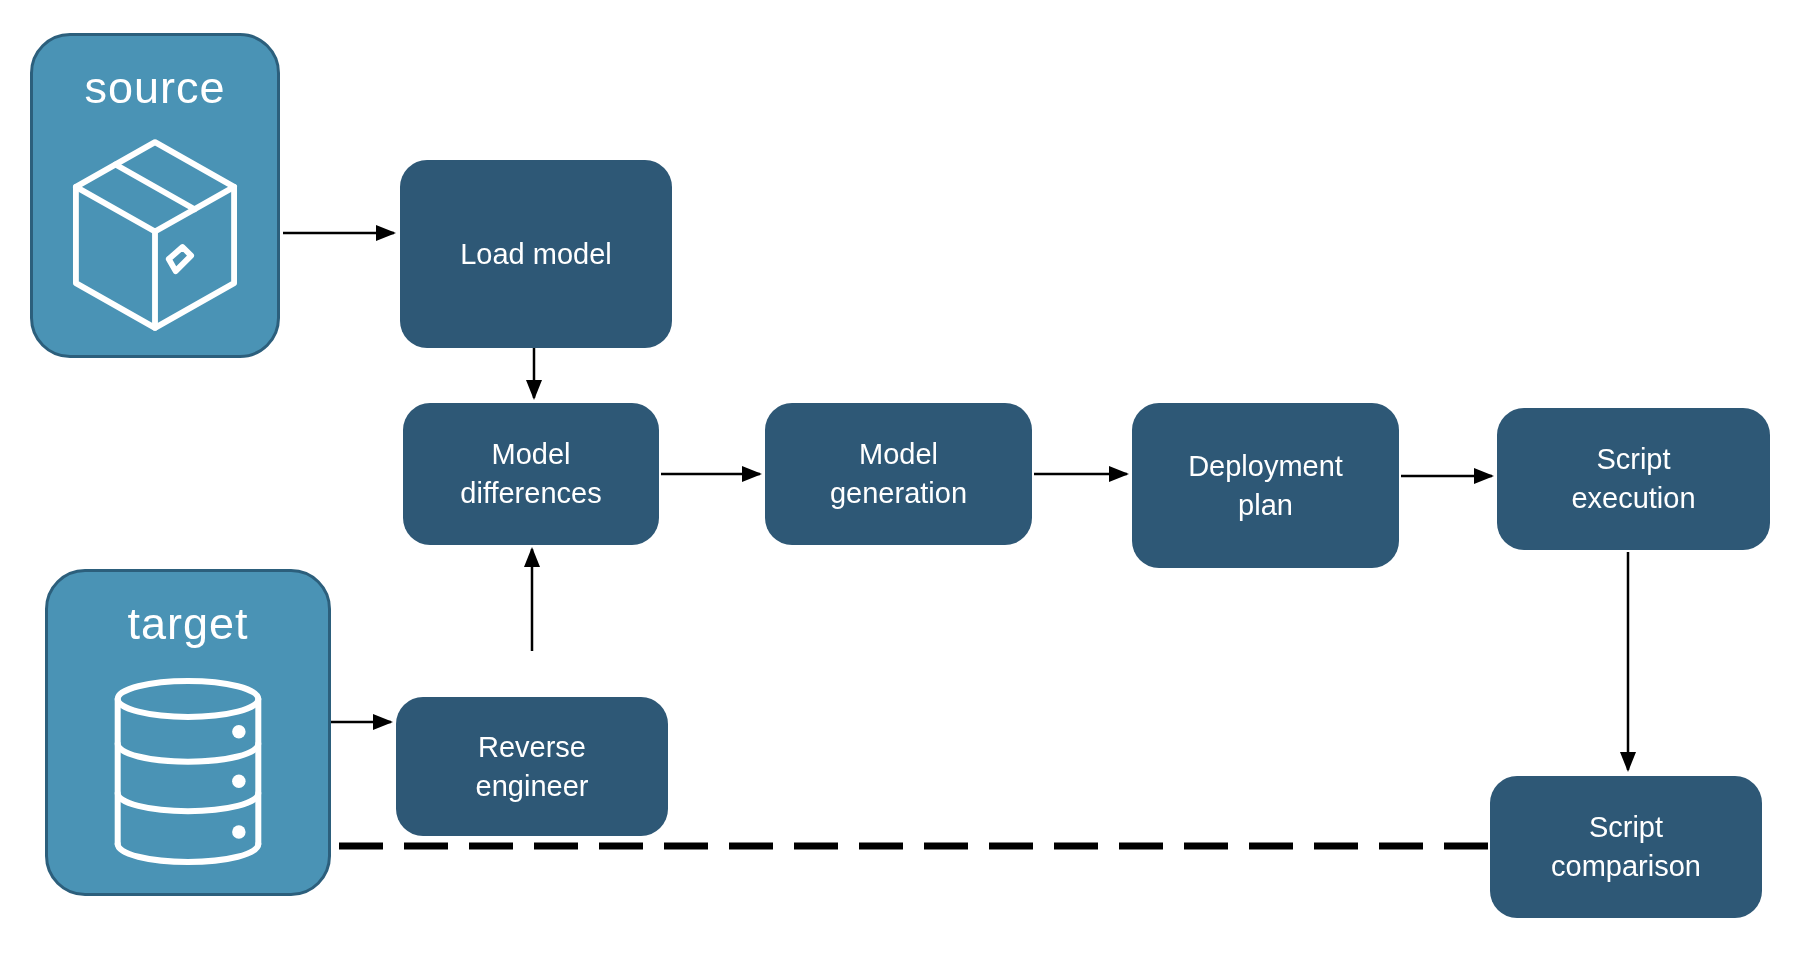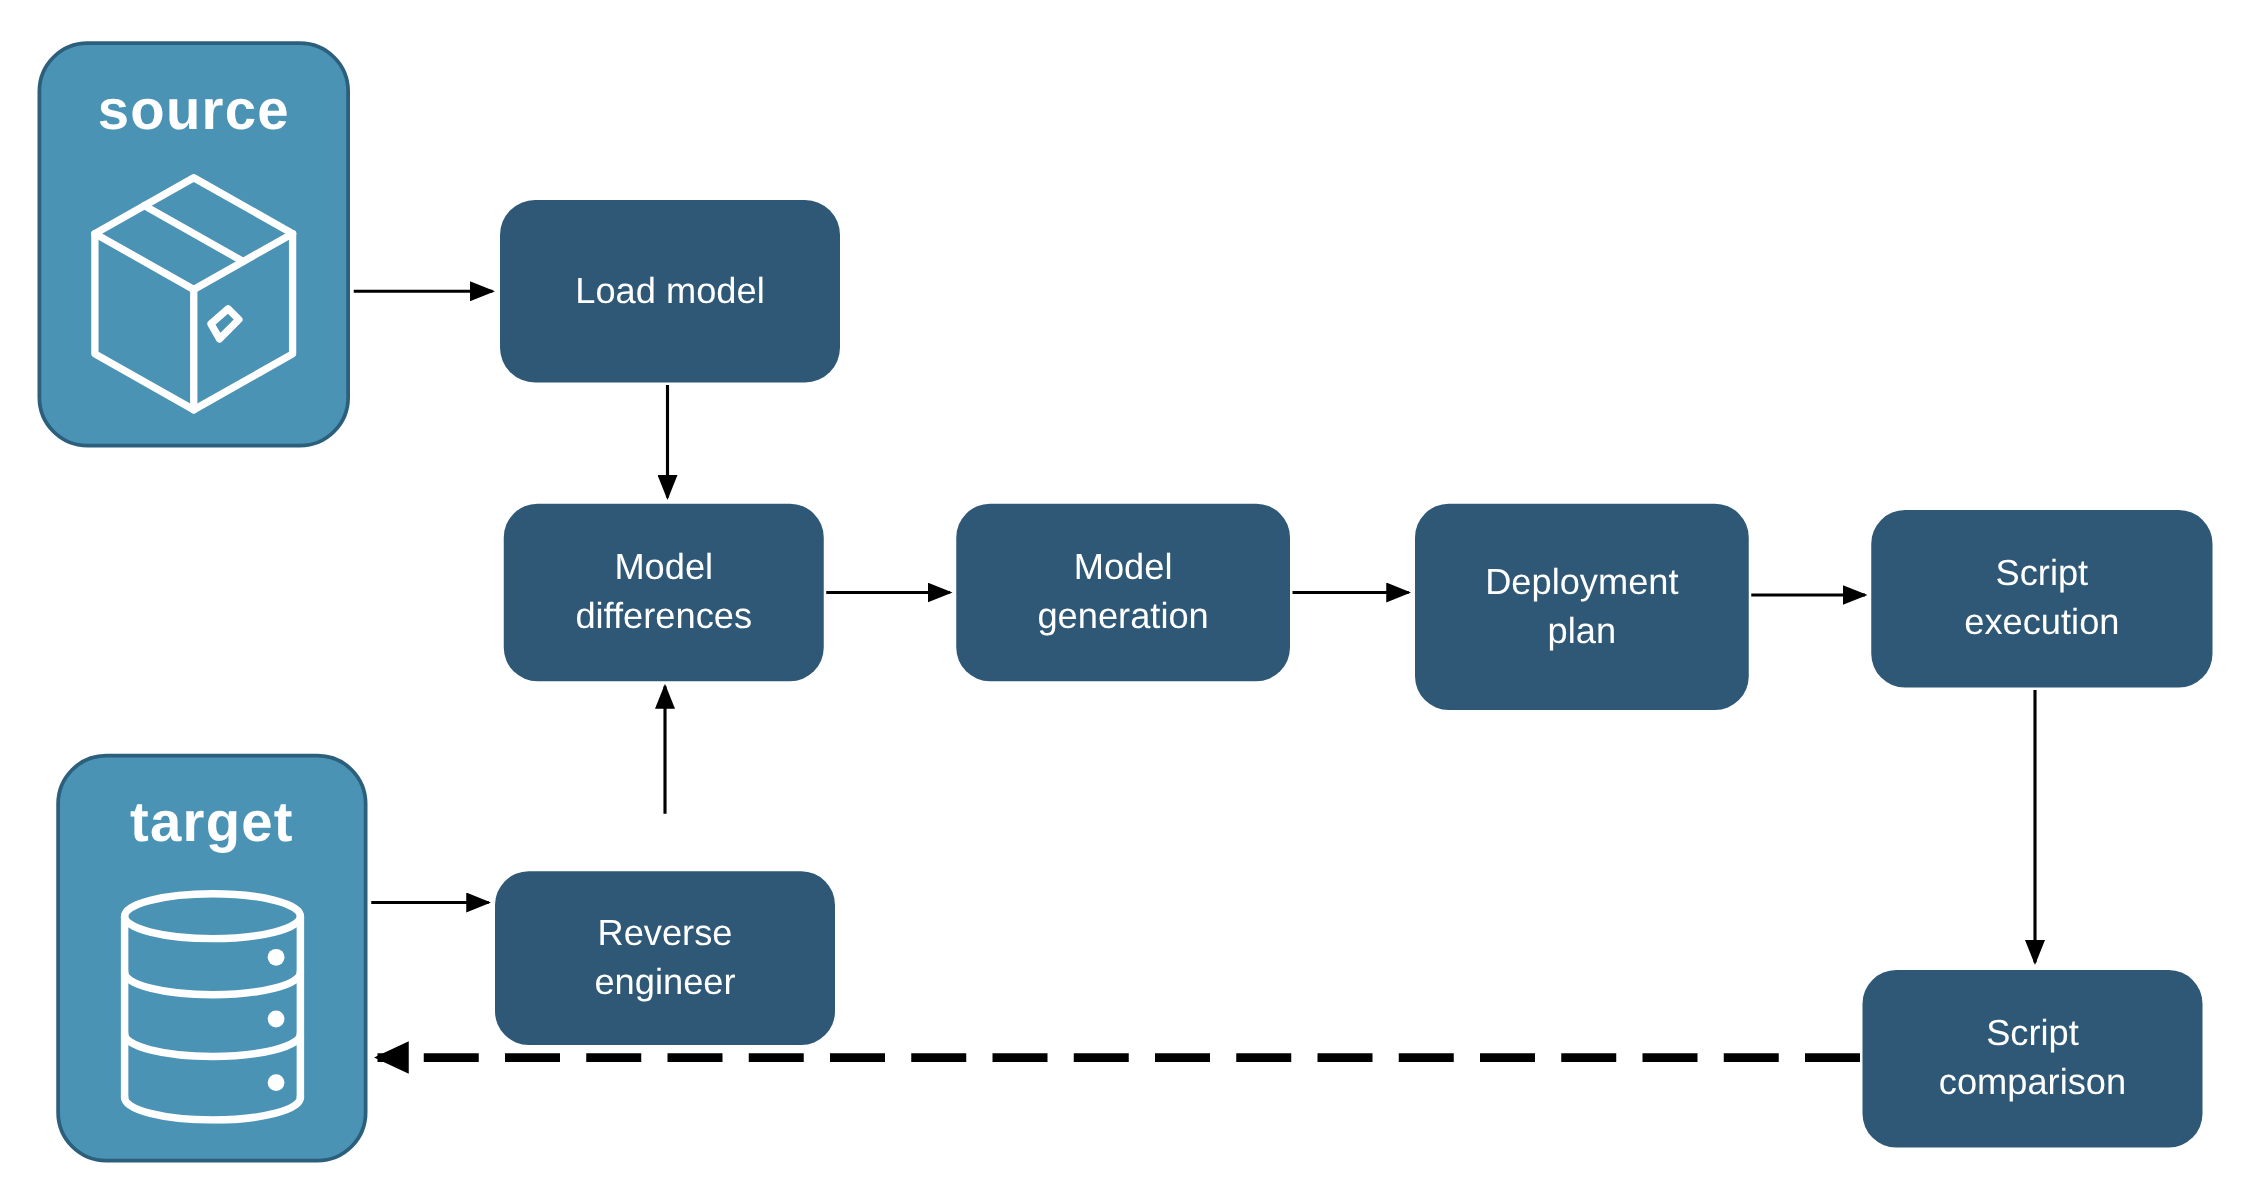--- a/index.html
+++ b/index.html
@@ -56,42 +56,42 @@
     line-height: 39px;
     font-weight: 400;
   }
   .endpoint {
     background: var(--endpoint-fill);
     border: 3px solid var(--endpoint-border);
     border-radius: 40px;
     justify-content: flex-start;
     padding-top: 26px;
     font-size: 45px;
-    font-weight: 700;
+    font-weight: 400;
     letter-spacing: 1px;
   }
   .endpoint .icon-wrap {
     flex: 1;
     display: flex;
     align-items: center;
     justify-content: center;
     width: 100%;
   }
   .endpoint svg { display: block; }
   .icon-stroke {
     fill: none;
     stroke: #FFFFFF;
     stroke-linejoin: round;
     stroke-linecap: round;
   }
 
   
   #source-box        { left:  30px; top:  33px; width: 250px; height: 325px; }
-  #target-box        { left:  45px; top: 603px; width: 249px; height: 327px; }
-  #load-model        { left: 400px; top: 160px; width: 272px; height: 146px; border-radius: 28px; }
+  #target-box        { left:  45px; top: 569px; width: 286px; height: 327px; }
+  #load-model        { left: 400px; top: 160px; width: 272px; height: 188px; }
   #model-comparison  { left: 403px; top: 403px; width: 256px; height: 142px; }
   #model-differences { left: 765px; top: 403px; width: 267px; height: 142px; }
   #deployment-plan   { left:1132px; top: 403px; width: 267px; height: 165px; }
   #script-generation { left:1497px; top: 408px; width: 273px; height: 142px; }
   #reverse-engineer  { left: 396px; top: 653px; width: 272px; height: 139px; margin-top: 44px; }
   #script-execution  { left:1490px; top: 776px; width: 272px; height: 142px; }
 </style>
 </head>
 <body>
 

